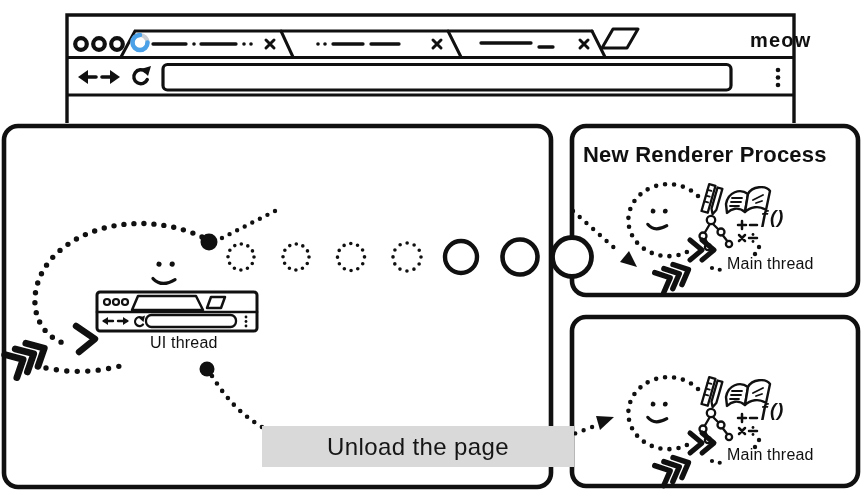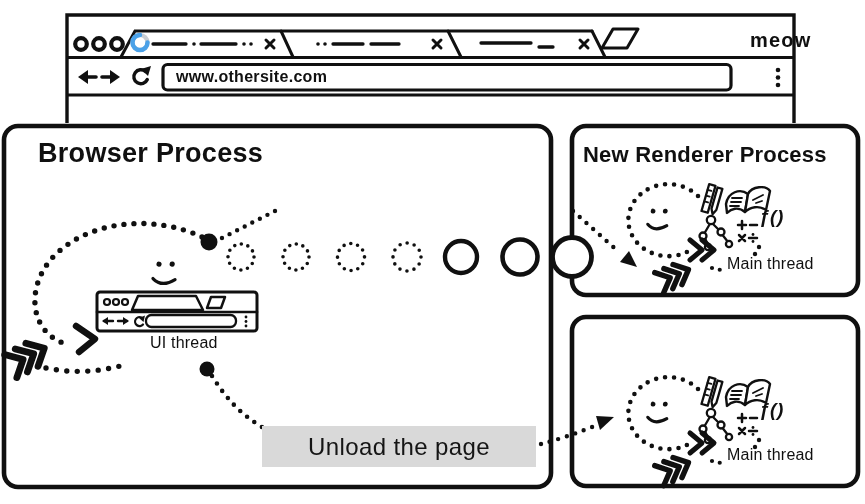--- a/index.html
+++ b/index.html
@@ -228,27 +228,25 @@
     <path d="M 573 211 L 619 252" stroke-width="4.4" stroke-dasharray="0 9"></path>
     <polygon points="637,267 620,262 629,251" fill="#101010" stroke="none"></polygon>
   </g>
 
   <g stroke="#101010" stroke-linecap="round" fill="none">
     <path d="M 541 444 Q 568 437 597 425" stroke-width="4.4" stroke-dasharray="0 9"></path>
     <polygon points="614,417 600,430 596,416" fill="#101010" stroke="none"></polygon>
   </g>
 </svg>
 
-<div class="lbl url" style="left:176px;top:68px;">www.othersite.com</div>
 <div class="lbl brand" style="left:734px;top:29px;margin-left:16px;">meow</div>
 
-<div class="lbl title-lg" style="left:38px;top:138px;">Browser Process</div>
 <div class="lbl title-md" style="left:583px;top:142px;">New Renderer Process</div>
 
-<div class="msg" style="left:262px;top:426px;width:274px;height:41px;">Unload the page</div>
+<div class="msg" style="left:262px;top:426px;width:312px;height:41px;">Unload the page</div>
 
 <div class="lbl thread" style="left:150px;top:334px;">UI thread</div>
 <div class="lbl thread" style="left:727px;top:255px;">Main thread</div>
 <div class="lbl thread" style="left:727px;top:446px;">Main thread</div>
 
 <div class="lbl fn" style="left:759px;top:206px;">ƒ()</div>
 <div class="lbl fn" style="left:759px;top:399px;">ƒ()</div>
 
 </div>
 

